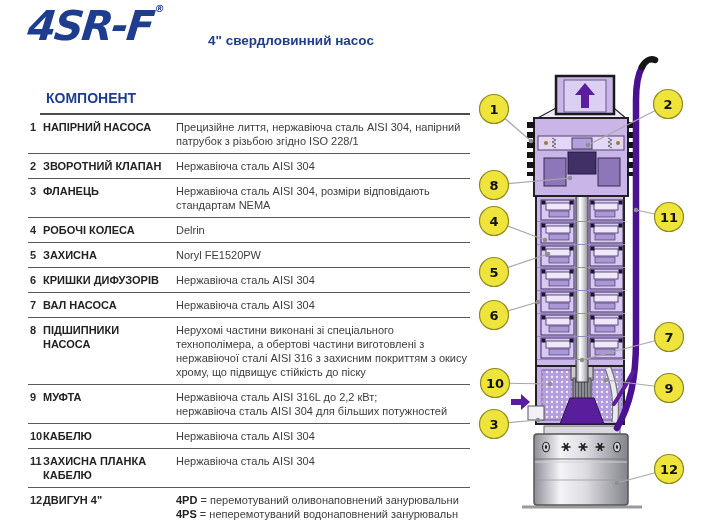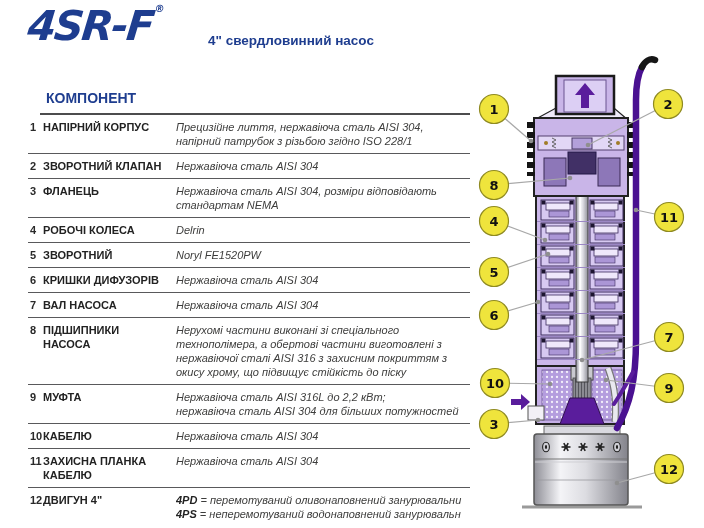--- a/index.html
+++ b/index.html
@@ -34,61 +34,61 @@
     margin-left:12px;
   }
   .t-row{
     display:grid;grid-template-columns:15px 133px 1fr;
     padding:5px 0;border-bottom:1px solid #59595b;
     font-size:11px;line-height:14px;
   }
   .t-row:last-child{border-bottom:none;}
   .t-num{font-weight:bold;color:#2a2a2a;padding-left:2px;}
   .t-name{font-weight:bold;color:#222222;padding-right:8px;}
-  .t-desc{color:#3d3d3c;font-style:italic;}
+  .t-desc{color:#3d3d3c;}
   .d-line{white-space:nowrap;overflow:hidden;}
   .d-line b{color:#222;}
   
   .diagram{position:absolute;left:470px;top:54px;width:234px;height:474px;}
   .diagram svg{display:block;width:234px;height:474px;}
 </style>
 </head>
 <body>
 
 <div class="logo"><span>4SR-F</span><sup>®</sup></div>
 <div class="subtitle">4" свердловинний насос</div>
 
 <div class="comp-table">
   <div class="thead">
     <div>КОМПОНЕНТ</div>
   </div>
   <div>
       <div class="t-row">
         <div class="t-num">1</div>
-        <div class="t-name">НАПІРНИЙ КОРПУС</div>
+        <div class="t-name">НАПІРНИЙ НАСОСА</div>
         <div class="t-desc">Прецизійне лиття, нержавіюча сталь AISI 304, напірний патрубок з різьбою згідно ISO 228/1</div>
       </div>
       <div class="t-row">
         <div class="t-num">2</div>
         <div class="t-name">ЗВОРОТНИЙ КЛАПАН</div>
         <div class="t-desc">Нержавіюча сталь AISI 304</div>
       </div>
       <div class="t-row">
         <div class="t-num">3</div>
         <div class="t-name">ФЛАНЕЦЬ</div>
         <div class="t-desc">Нержавіюча сталь AISI 304, розміри відповідають стандартам NEMA</div>
       </div>
       <div class="t-row">
         <div class="t-num">4</div>
         <div class="t-name">РОБОЧІ КОЛЕСА</div>
         <div class="t-desc">Delrin</div>
       </div>
       <div class="t-row">
         <div class="t-num">5</div>
-        <div class="t-name">ЗВОРОТНИЙ</div>
+        <div class="t-name">ЗАХИСНА</div>
         <div class="t-desc">Noryl FE1520PW</div>
       </div>
       <div class="t-row">
         <div class="t-num">6</div>
         <div class="t-name">КРИШКИ ДИФУЗОРІВ</div>
         <div class="t-desc">Нержавіюча сталь AISI 304</div>
       </div>
       <div class="t-row">
         <div class="t-num">7</div>
         <div class="t-name">ВАЛ НАСОСА</div>

